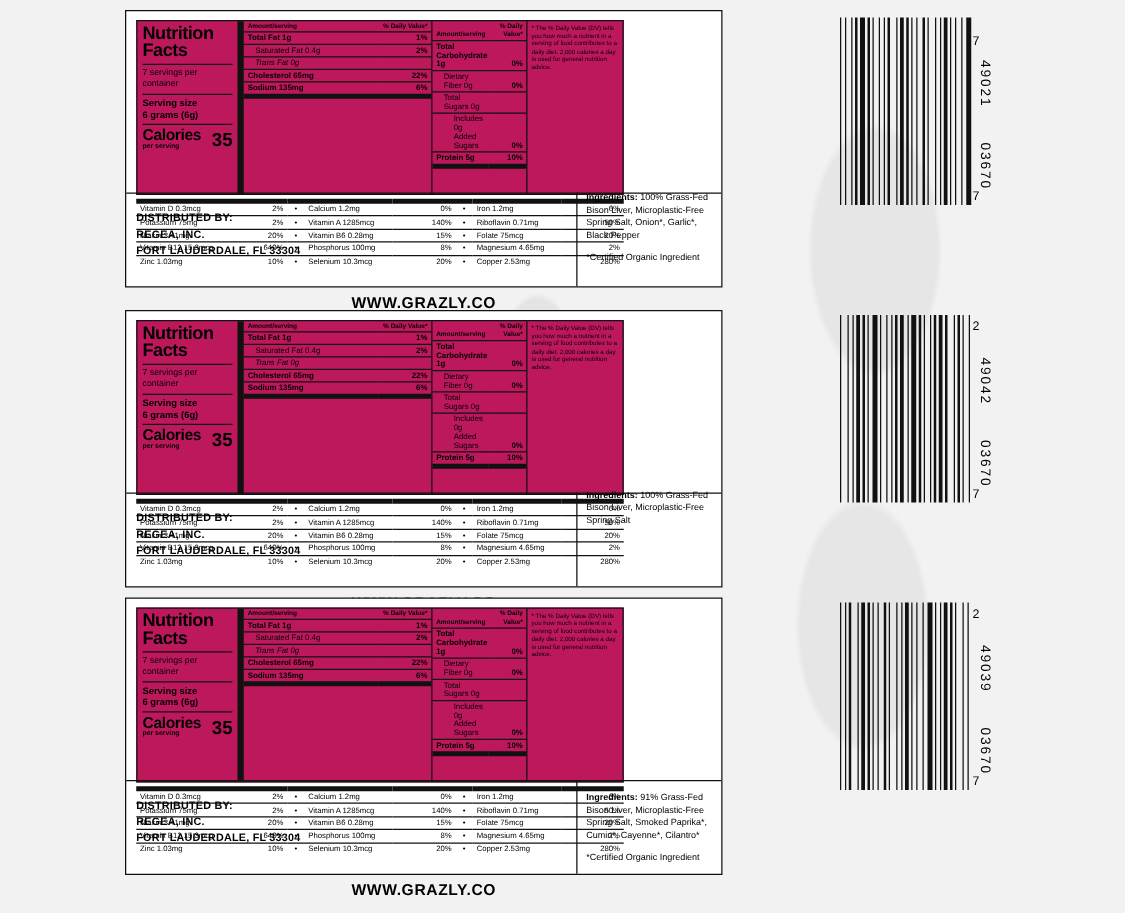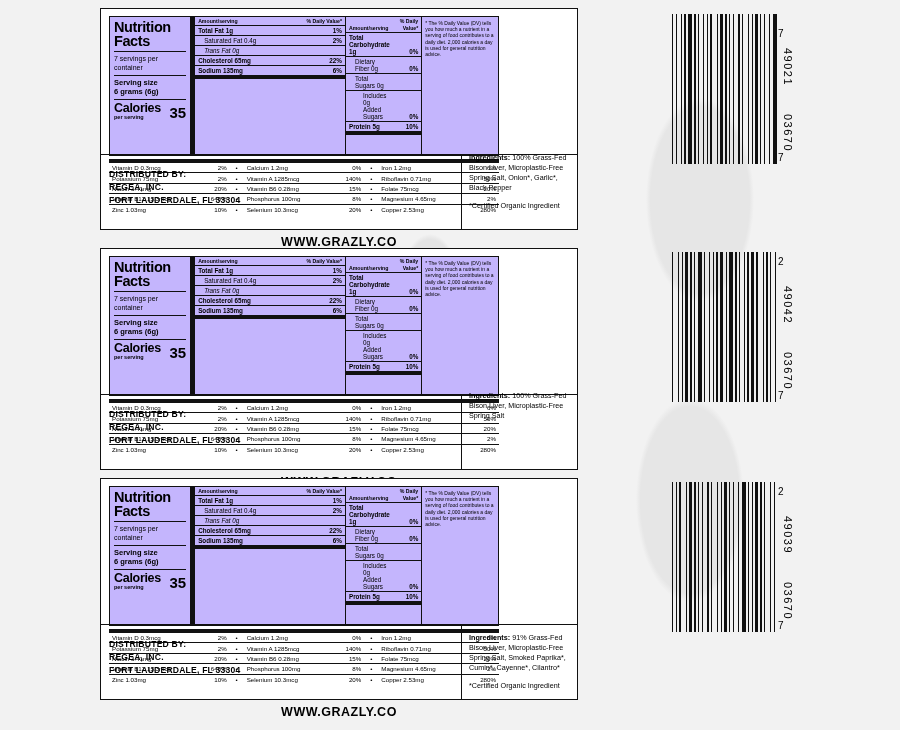--- a/index.html
+++ b/index.html
@@ -29,21 +29,21 @@
     background:#fff;
     border:1px solid #111;
     box-sizing:border-box;
     z-index:2;
   }
   .label-inner{position:relative;width:100%;height:100%;}
 
   
   .nf{
     position:absolute;left:8px;top:7px;width:390px;height:140px;
-    border:1px solid #111;box-sizing:border-box;background:#c4b5fd;
+    border:1px solid #111;box-sizing:border-box;background:#be185d;
     display:flex;
   }
   .nf-left{width:104px;border-right:5px solid #111;box-sizing:border-box;padding:3px 4px 0 4px;}
   .nf-title{
     font-weight:bold;font-size:14.5px;line-height:14px;letter-spacing:-0.4px;
   }
   .nf-rule{border-bottom:1px solid #111;margin:3px 0 2px 0;}
   .nf-serv{font-size:7px;line-height:9px;}
   .nf-servsize{font-size:7.5px;font-weight:bold;line-height:9px;}
   .nf-cal-row{display:flex;align-items:flex-end;justify-content:space-between;margin-top:1px;}

